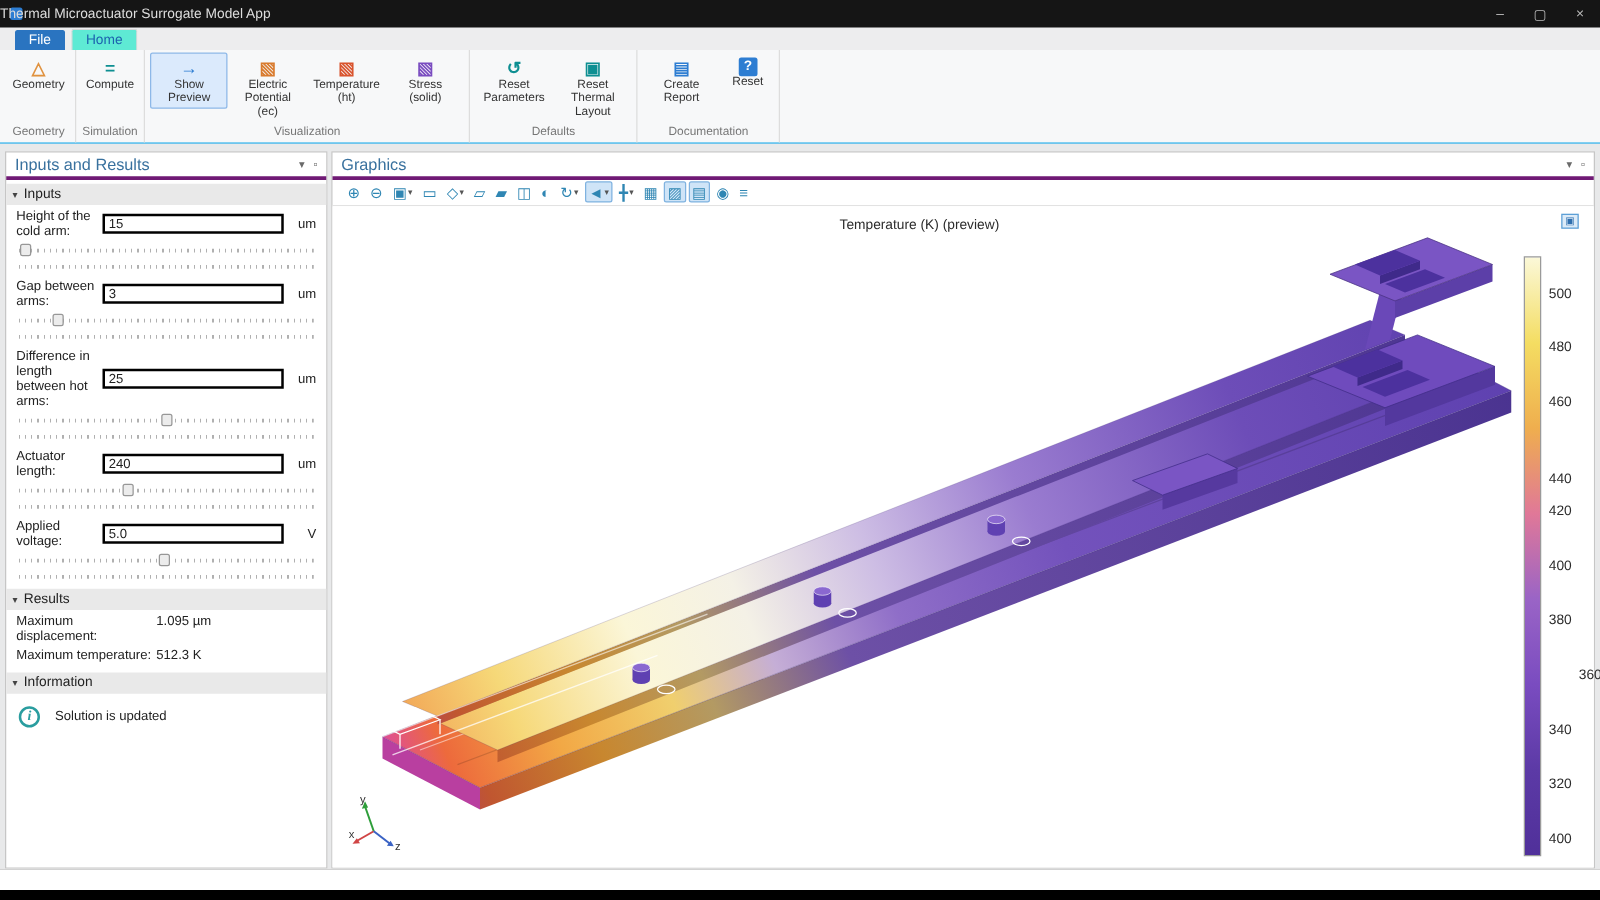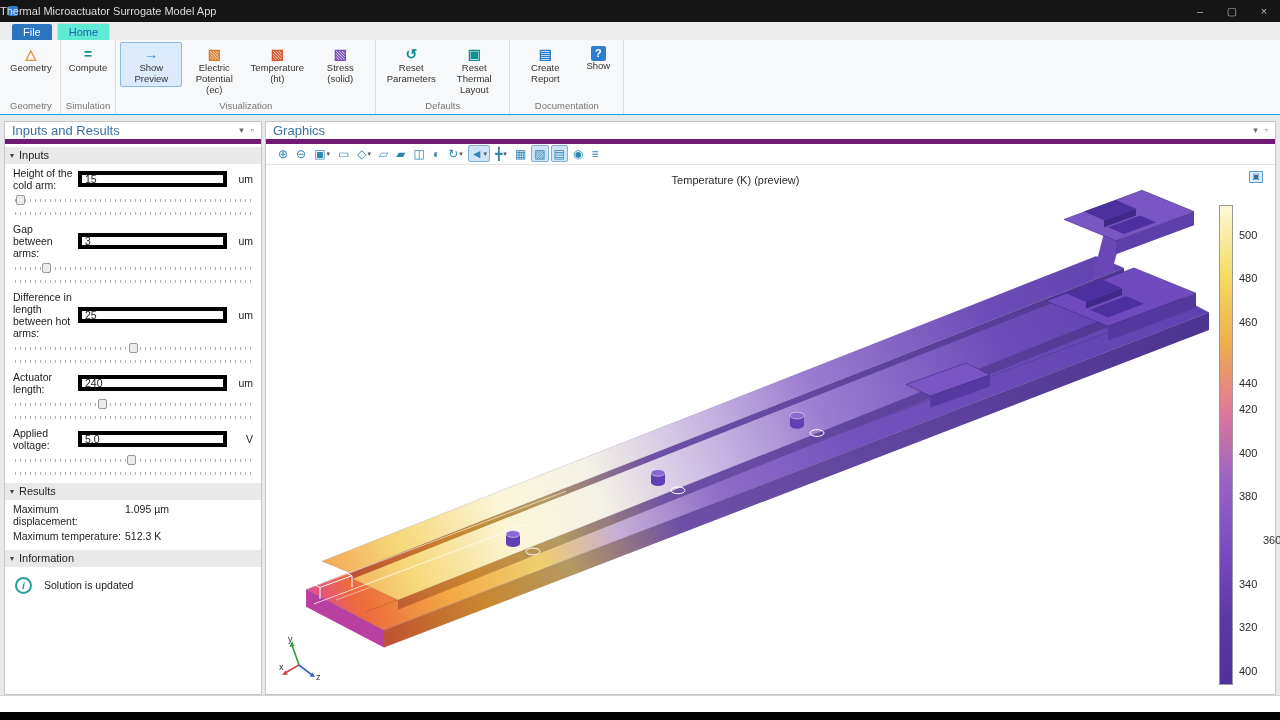--- a/index.html
+++ b/index.html
@@ -28,30 +28,30 @@
   .ricon{height:19px;display:flex;align-items:center;justify-content:center;font-size:14px;font-weight:bold}
   .ricon.boxed{width:15px;height:15px;border-radius:2px;font-size:11px;line-height:15px;margin-top:2px}
   .rlabel{font-size:9.5px;color:#333;text-align:center;line-height:1.15}
   .rgrouplabel{font-size:9.5px;color:#767676;text-align:center;padding:2px 0 1px}
 
   
   .main{flex:1;display:flex;gap:3px;padding:6px 4px 0 4px;background:#e8e9ea;min-height:0}
   .panel{background:#fff;border:1px solid #c6c6c6;display:flex;flex-direction:column;min-height:0}
   .left-panel{flex:0 0 258px}
   .graphics-panel{flex:1}
-  .panel-header{flex:0 0 22px;display:flex;align-items:center;padding:0 7px;border-bottom:5px solid #701a75}
+  .panel-header{flex:0 0 22px;display:flex;align-items:center;padding:0 7px;border-bottom:3px solid #701a75}
   .panel-title{flex:1;font-size:13px;color:#39719e}
   .ph-icons{display:flex;gap:7px;align-items:center;color:#6a6a6a;font-size:9px}
 
   
   .sec{height:17px;background:#e9e9e9;display:flex;align-items:center;gap:5px;font-size:11px;color:#222;padding:0 5px;margin-top:3px}
   .sec .tri{font-size:8px;color:#444}
   .field-row{display:flex;align-items:center;padding:3px 8px 0 8px;font-size:10.5px;color:#222}
   .flabel{flex:1;padding-right:4px}
-  .fvalue{flex:0 0 84px;height:16px;border:4px solid #000000;background:#fff;font-size:10.5px;padding:0 3px;color:#222;font-family:"Liberation Sans",sans-serif}
+  .fvalue{flex:0 0 84px;height:16px;border:2px solid #000000;background:#fff;font-size:10.5px;padding:0 3px;color:#222;font-family:"Liberation Sans",sans-serif}
   .funit{flex:0 0 26px;text-align:right;color:#222}
   .slider{position:relative;height:24px;margin:3px 10px 2px 10px;
     background:
       repeating-linear-gradient(90deg,#b0b0b0 0 1px,transparent 1px 5px) 0 5px/100% 3px no-repeat,
       repeating-linear-gradient(90deg,#b0b0b0 0 1px,transparent 1px 5px) 0 18px/100% 3px no-repeat;}
   .thumb{position:absolute;top:1px;width:9px;height:10px;background:#ececec;border:1px solid #979797;border-radius:2px}
   .res-row{display:flex;padding:3px 8px 0 8px;font-size:10.5px;color:#222}
   .res-row .rlab{flex:0 0 112px}
   .info-row{display:flex;align-items:center;gap:12px;padding:10px 10px;font-size:10.5px;color:#222}
   .info-icon{flex:0 0 17px;height:17px;border-radius:50%;border:2px solid #2a9d9f;color:#2a9d9f;display:flex;align-items:center;justify-content:center;font:italic bold 11px "Liberation Serif",serif}
@@ -146,21 +146,21 @@
           <div class="rgrouplabel">Defaults</div>
         </div>
         <div class="rgroup">
           <div class="rrow">
             <div class="rbtn">
               <span class="ricon" style="color: rgb(45, 125, 210);">▤</span>
               <span class="rlabel">Create Report</span>
             </div>
             <div class="rbtn">
               <span class="ricon boxed" style="color: rgb(255, 255, 255); background: rgb(45, 125, 210);">?</span>
-              <span class="rlabel">Show</span>
+              <span class="rlabel">Reset</span>
             </div>
           </div>
           <div class="rgrouplabel">Documentation</div>
         </div>
       </div>
   </div>
 
   <div class="main">
 
     <div class="panel left-panel">

